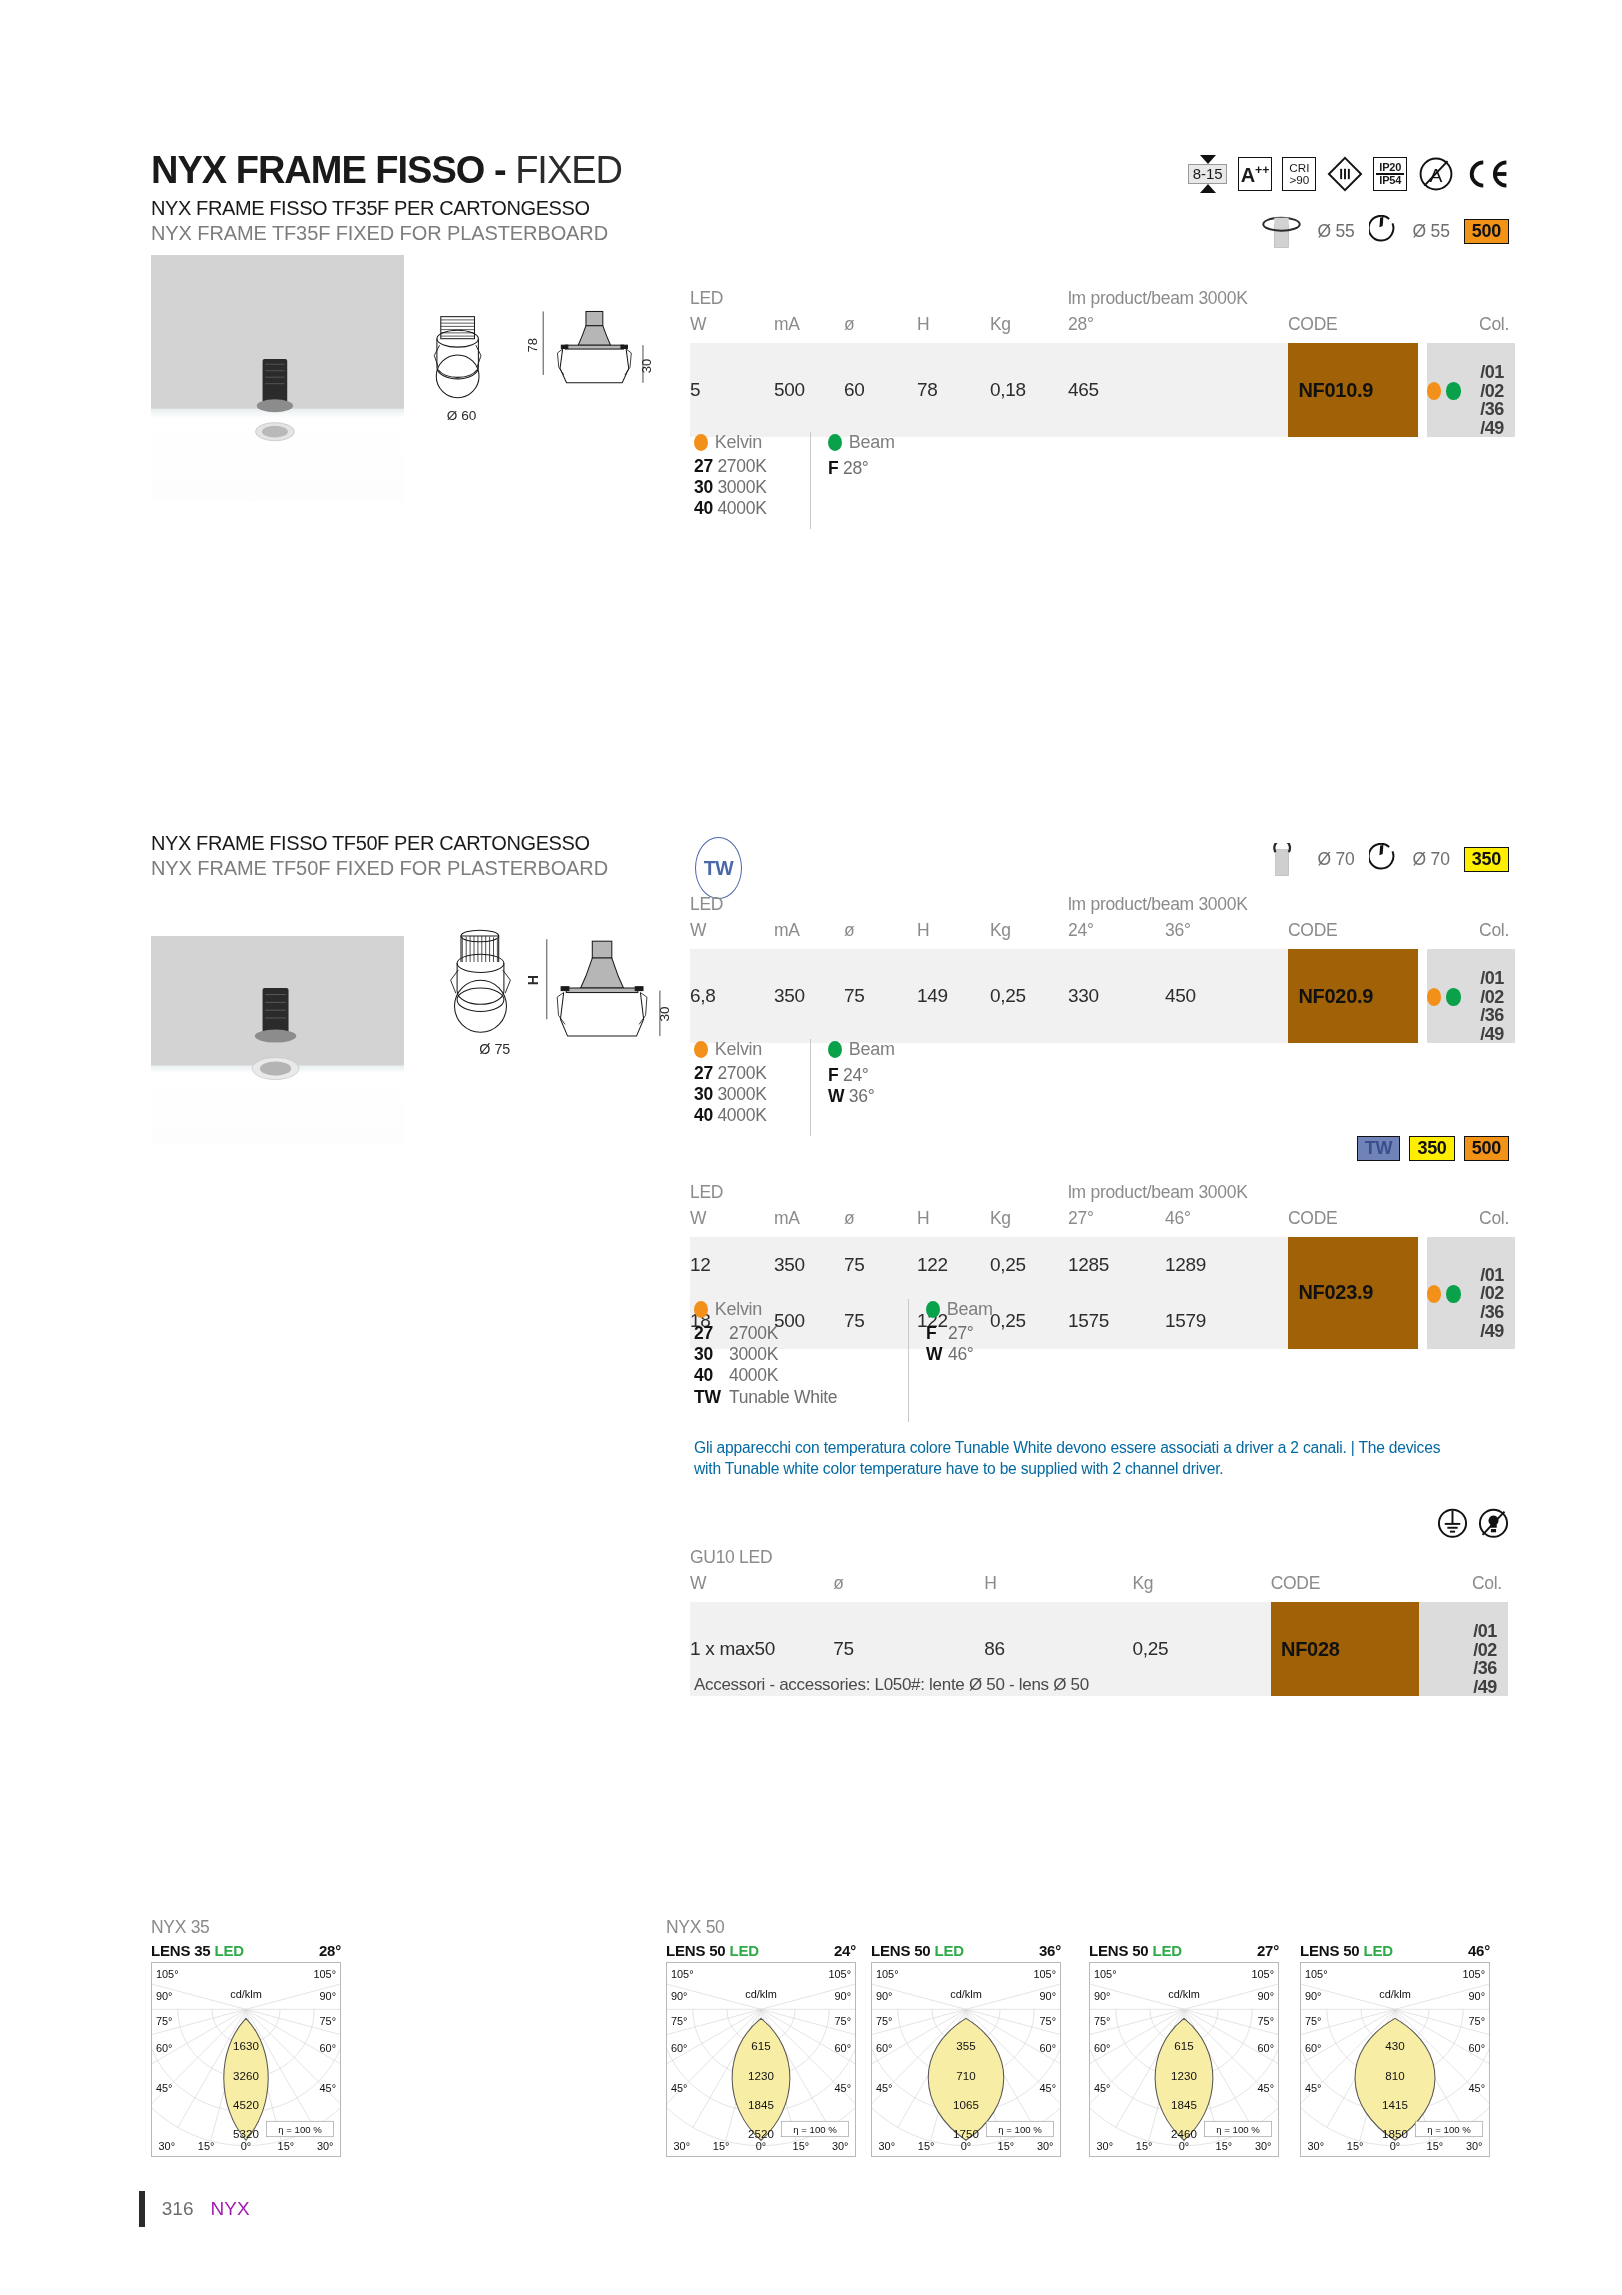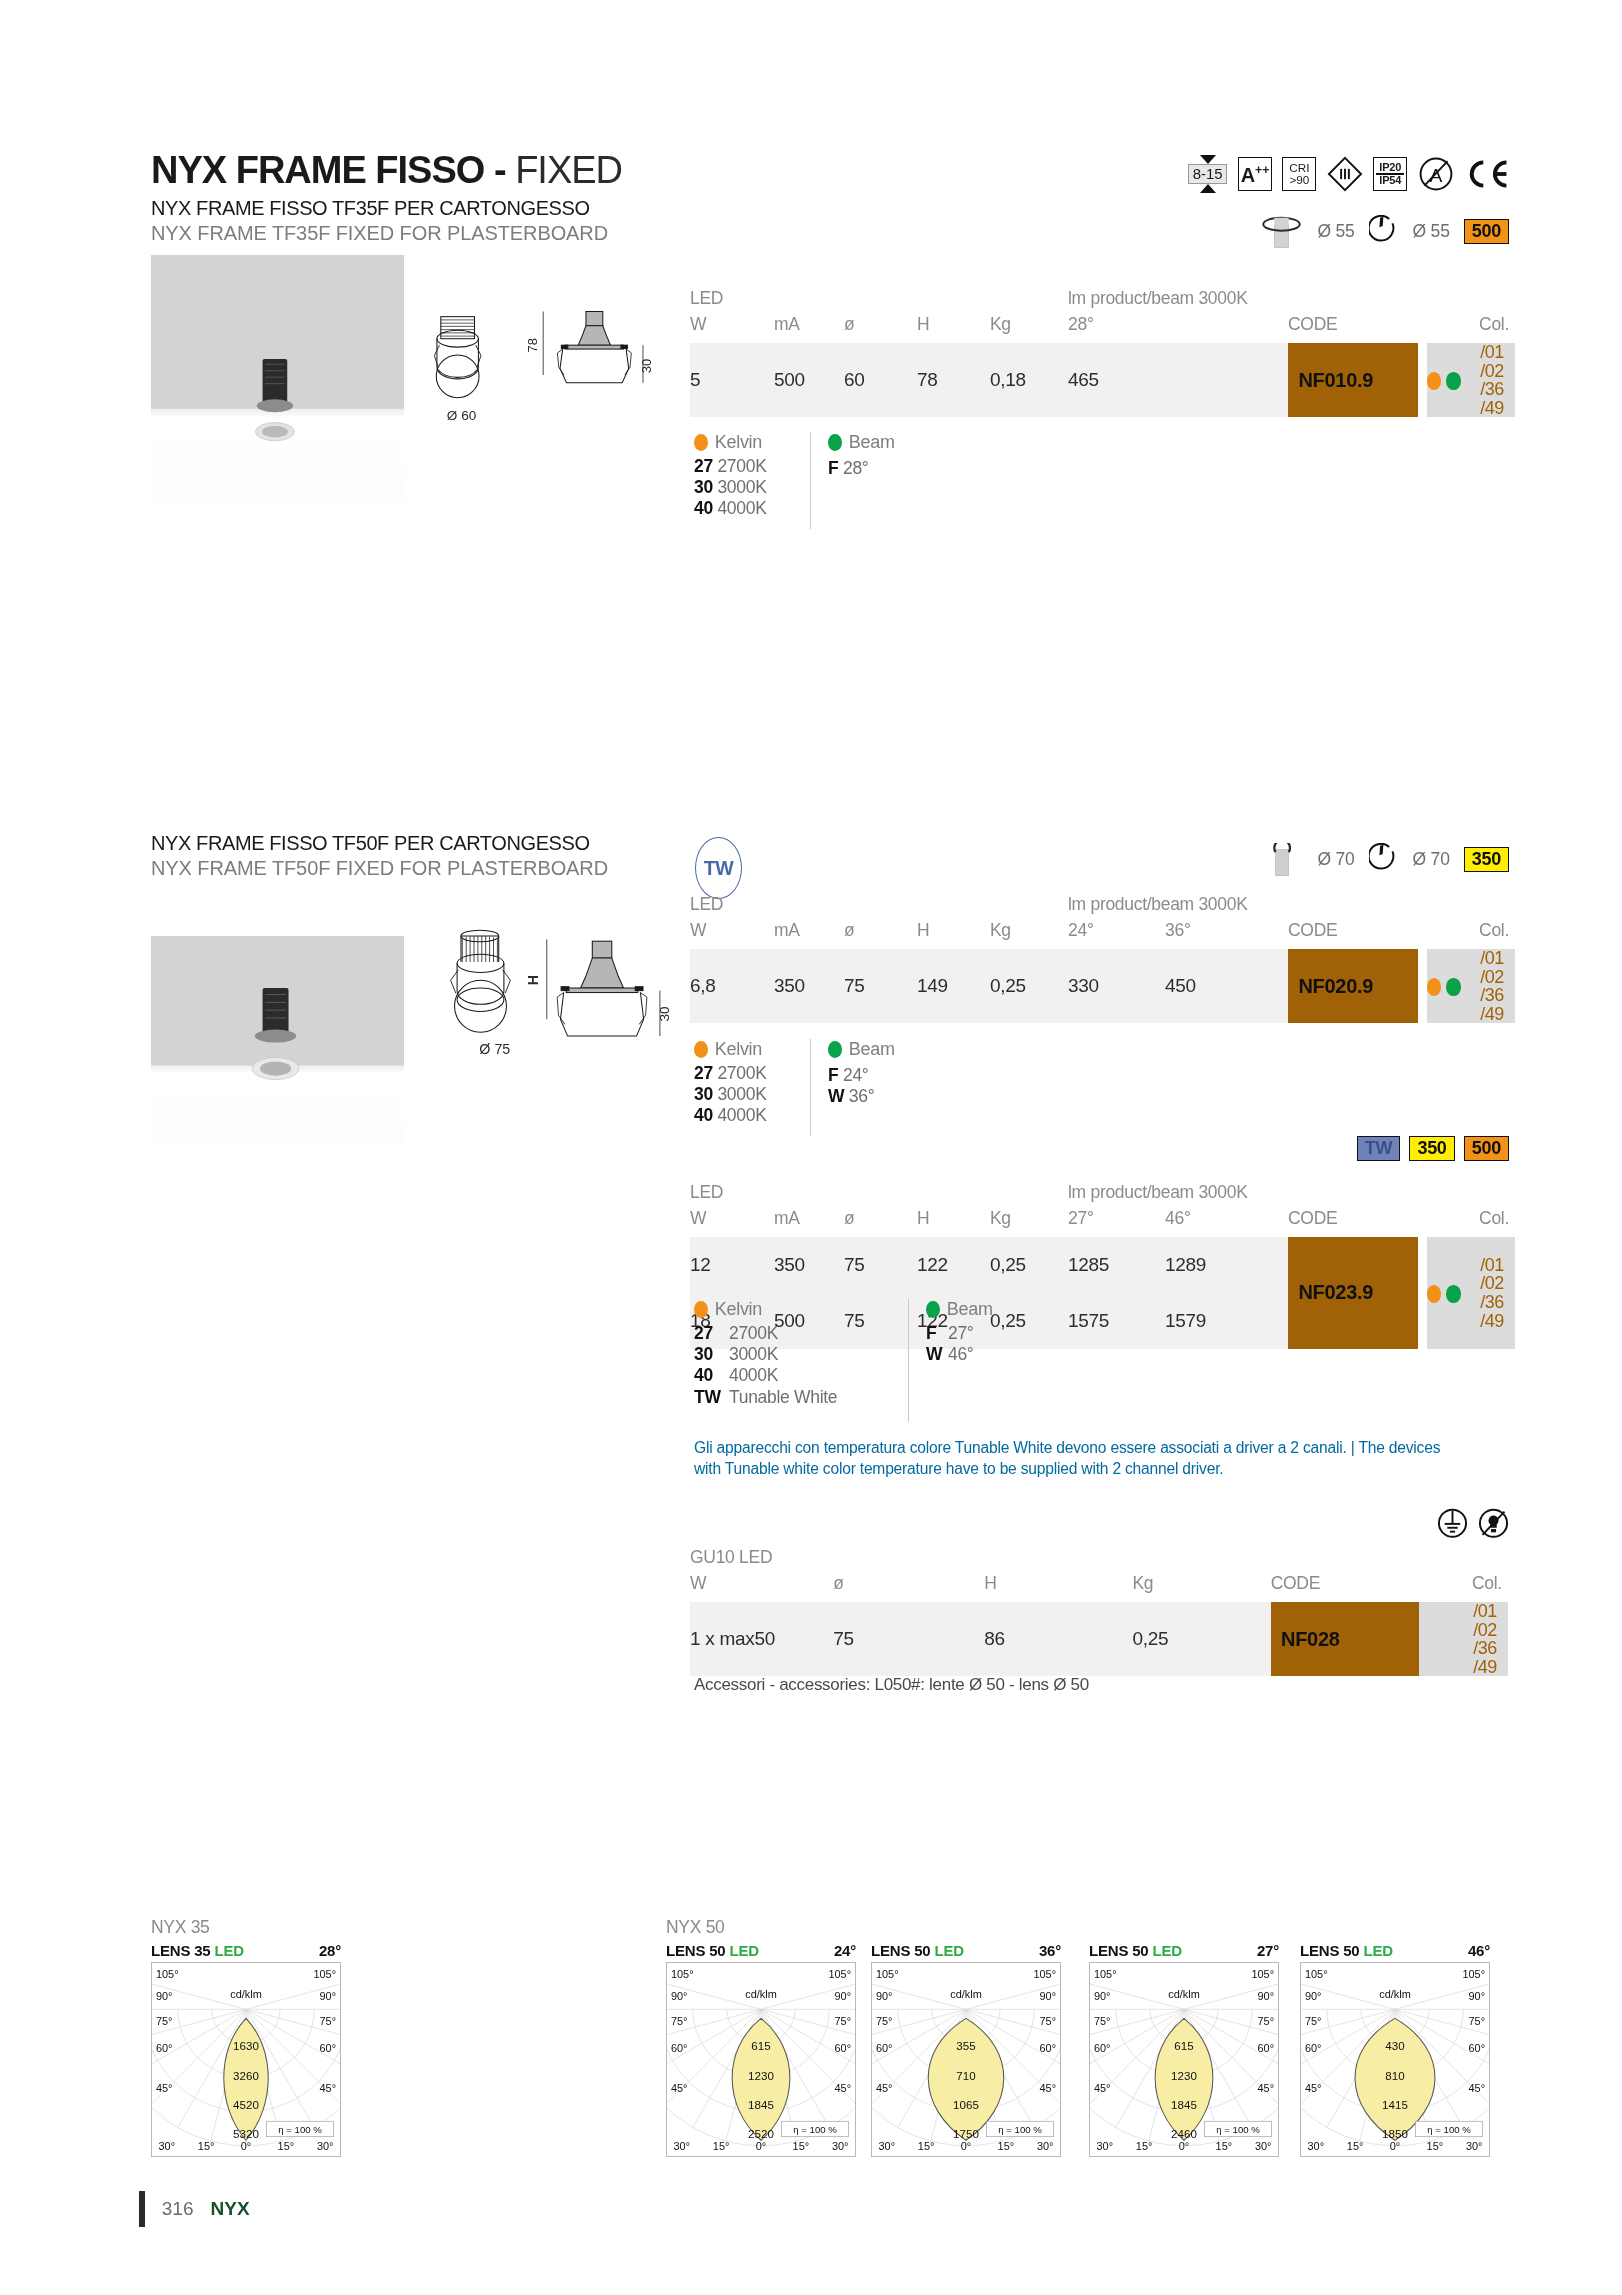--- a/index.html
+++ b/index.html
@@ -181,25 +181,26 @@
   .tbl .data td.dot-c { background: #dcdcdc; }
   .tbl .data td.col-c { background: #dcdcdc; padding: 0; }
   .tbl .data td.spacer-c { background: #ffffff; width: 9px; }
 
   .dot { display: inline-block; width: 14.3px; height: 17.5px; border-radius: 50%; vertical-align: middle; }
   .dot-orange { background: #f39019; }
   .dot-green  { background: #0aa14b; }
 
   .col-list {
     font-size: 18px;
-    font-weight: 400;
+    font-weight: 700;
     line-height: 1.03;
     letter-spacing: -0.5px;
-    color: #a16207;
+    color: #404040;
     padding-left: 1.3px;
+    margin-top: 20px;
   }
 
   
   .legend {
     position: absolute;
     display: flex;
     align-items: flex-start;
   }
   .legend .ltitle {
     font-size: 18px; font-weight: 300; color: #7f7f7f;
@@ -260,21 +261,21 @@
   .pc-box { border: 0.6px solid #b8b8b8; background: #fff; }
 
   
   #footer {
     position: absolute;
     left: 139px; bottom: 68px;
     display: flex; align-items: center; gap: 17px;
   }
   #footer .bar { width: 5.8px; height: 36px; background: #2b2b2b; }
   #footer .pg  { font-size: 19px; font-weight: 300; color: #6d6d6d; letter-spacing: 0px; }
-  #footer .nm  { font-size: 19px; font-weight: 700; color: #14532d; letter-spacing: 0px; }
+  #footer .nm  { font-size: 19px; font-weight: 400; color: #a21caf; letter-spacing: 0px; }
 </style>
 </head>
 <body>
 
 <div id="title-block">
   <div class="main-title">
     <span>NYX FRAME FISSO -</span>
     <span class="light">FIXED</span>
   </div>
   <div class="sub-title-it">NYX FRAME FISSO TF35F PER CARTONGESSO</div>

